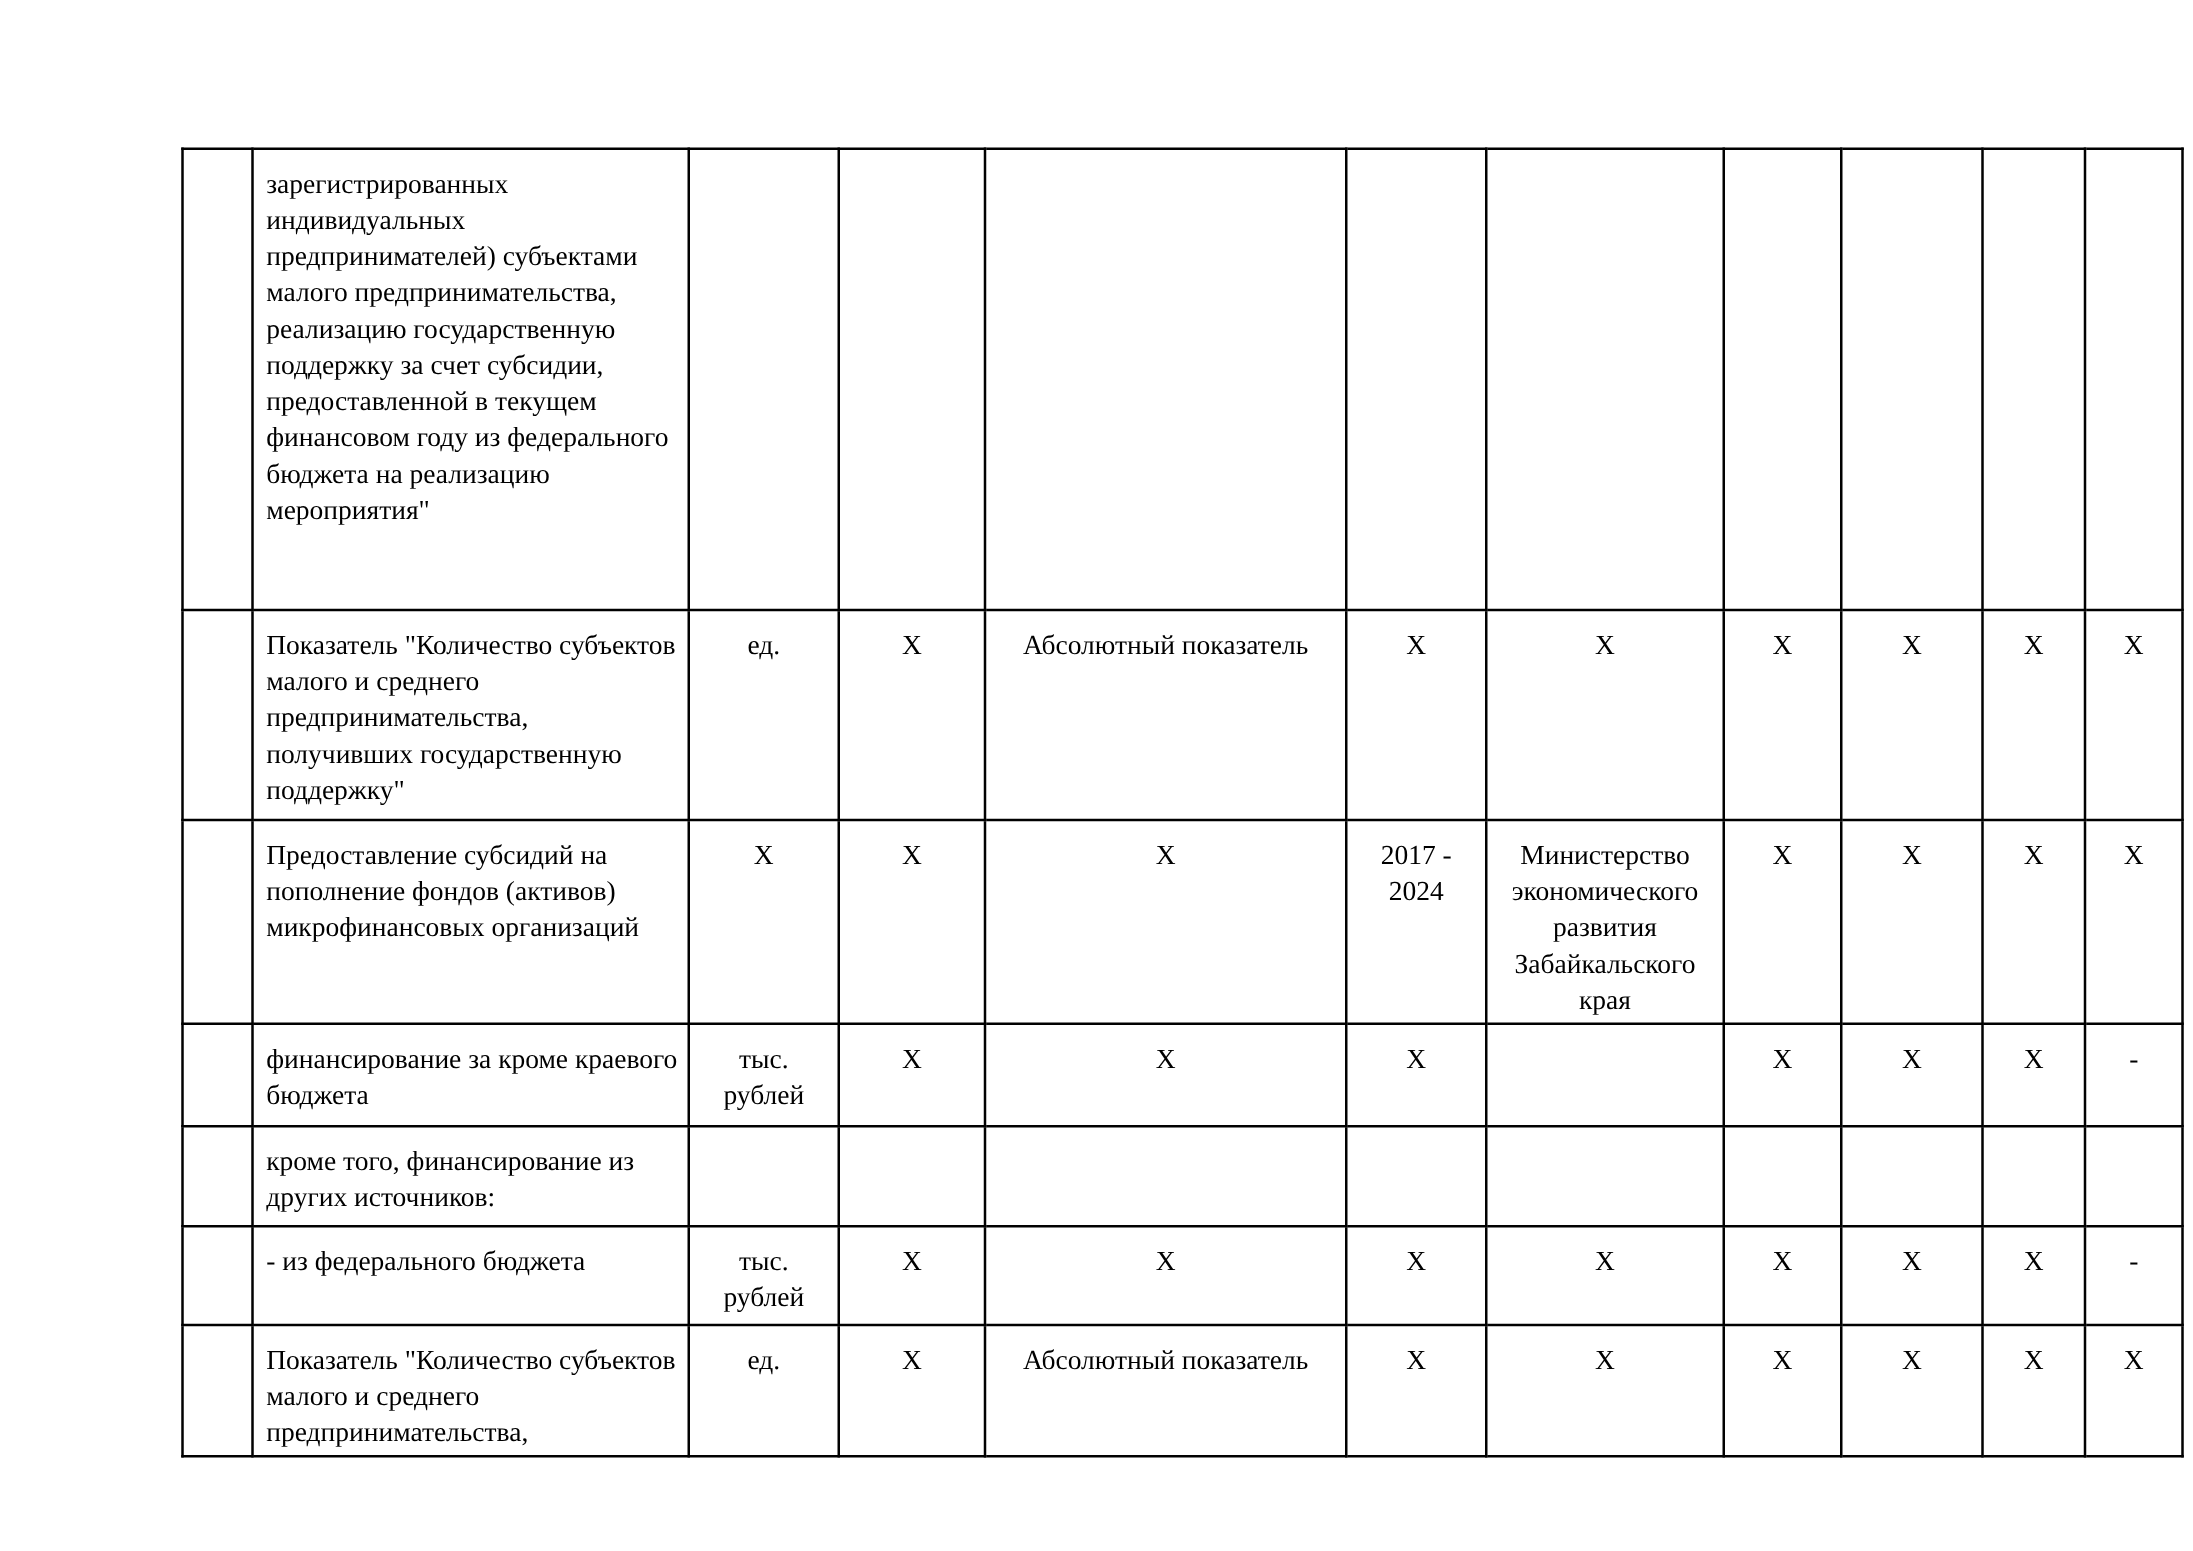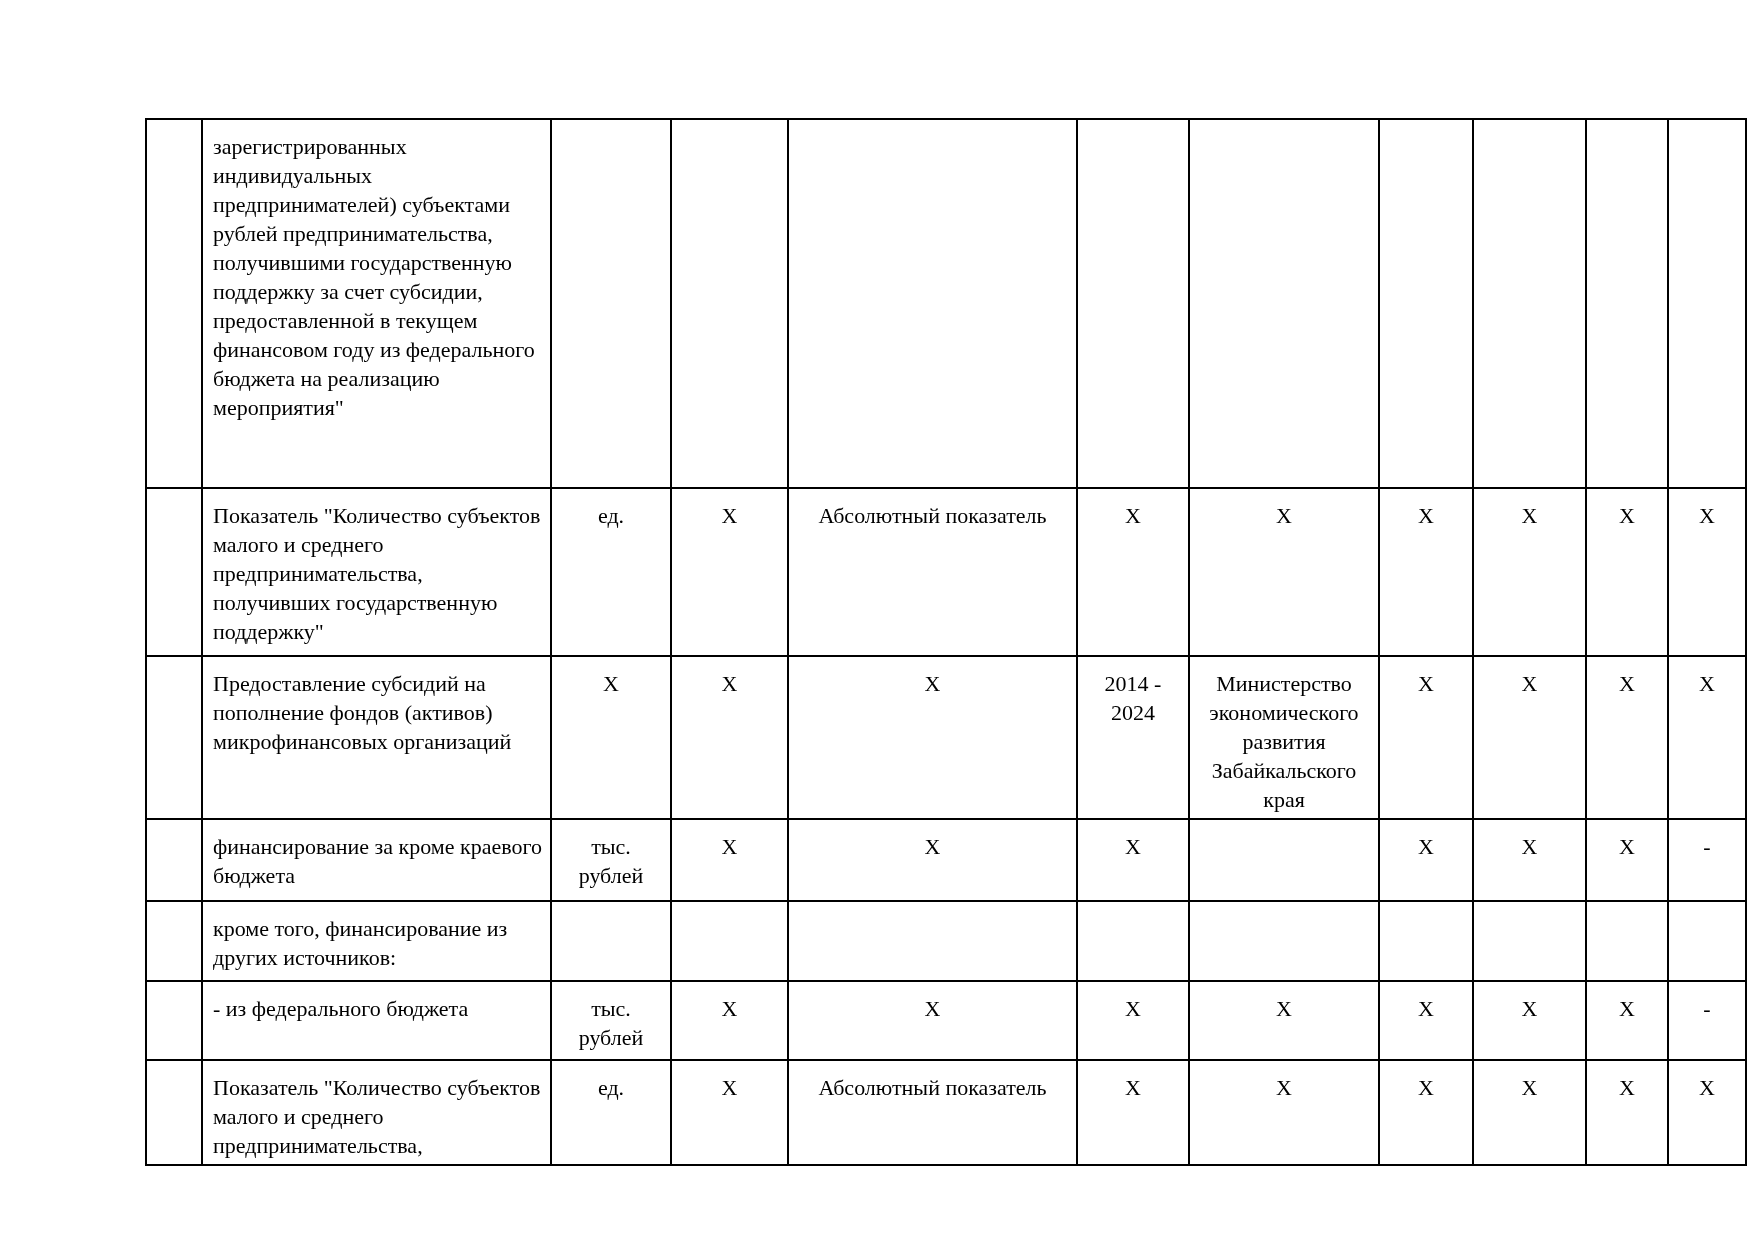--- a/index.html
+++ b/index.html
@@ -63,21 +63,21 @@
         <col style="width: 112px;">
         <col style="width: 190px;">
         <col style="width: 94px;">
         <col style="width: 113px;">
         <col style="width: 82px;">
         <col style="width: 78px;">
       </colgroup>
     <tbody id="tbl-body">
         <tr style="height: 369px;">
           <td class="ctr"></td>
-          <td class="desc">зарегистрированных индивидуальных предпринимателей) субъектами рублей предпринимательства, получившими государственную поддержку за счет субсидии, предоставленной в текущем финансовом году из федерального бюджета на реализацию мероприятия"</td>
+          <td class="desc">зарегистрированных индивидуальных предпринимателей) субъектами малого предпринимательства, реализацию государственную поддержку за счет субсидии, предоставленной в текущем финансовом году из федерального бюджета на реализацию мероприятия"</td>
           <td class="ctr"></td>
           <td class="ctr"></td>
           <td class="ctr"></td>
           <td class="ctr"></td>
           <td class="ctr"></td>
           <td class="ctr"></td>
           <td class="ctr"></td>
           <td class="ctr"></td>
           <td class="ctr"></td>
         </tr>
@@ -93,21 +93,21 @@
           <td class="ctr">Х</td>
           <td class="ctr">Х</td>
           <td class="ctr">Х</td>
         </tr>
         <tr style="height: 161px; border-radius: 29px;">
           <td class="ctr"></td>
           <td class="desc">Предоставление субсидий на пополнение фондов (активов) микрофинансовых организаций</td>
           <td class="ctr">Х</td>
           <td class="ctr">Х</td>
           <td class="ctr">Х</td>
-          <td class="ctr">2014 - 2024</td>
+          <td class="ctr">2017 - 2024</td>
           <td class="ctr">Министерство экономического развития Забайкальского края</td>
           <td class="ctr">Х</td>
           <td class="ctr">Х</td>
           <td class="ctr">Х</td>
           <td class="ctr">Х</td>
         </tr>
         <tr style="height: 82px;">
           <td class="ctr"></td>
           <td class="desc">финансирование за кроме краевого бюджета</td>
           <td class="ctr">тыс. рублей</td>

